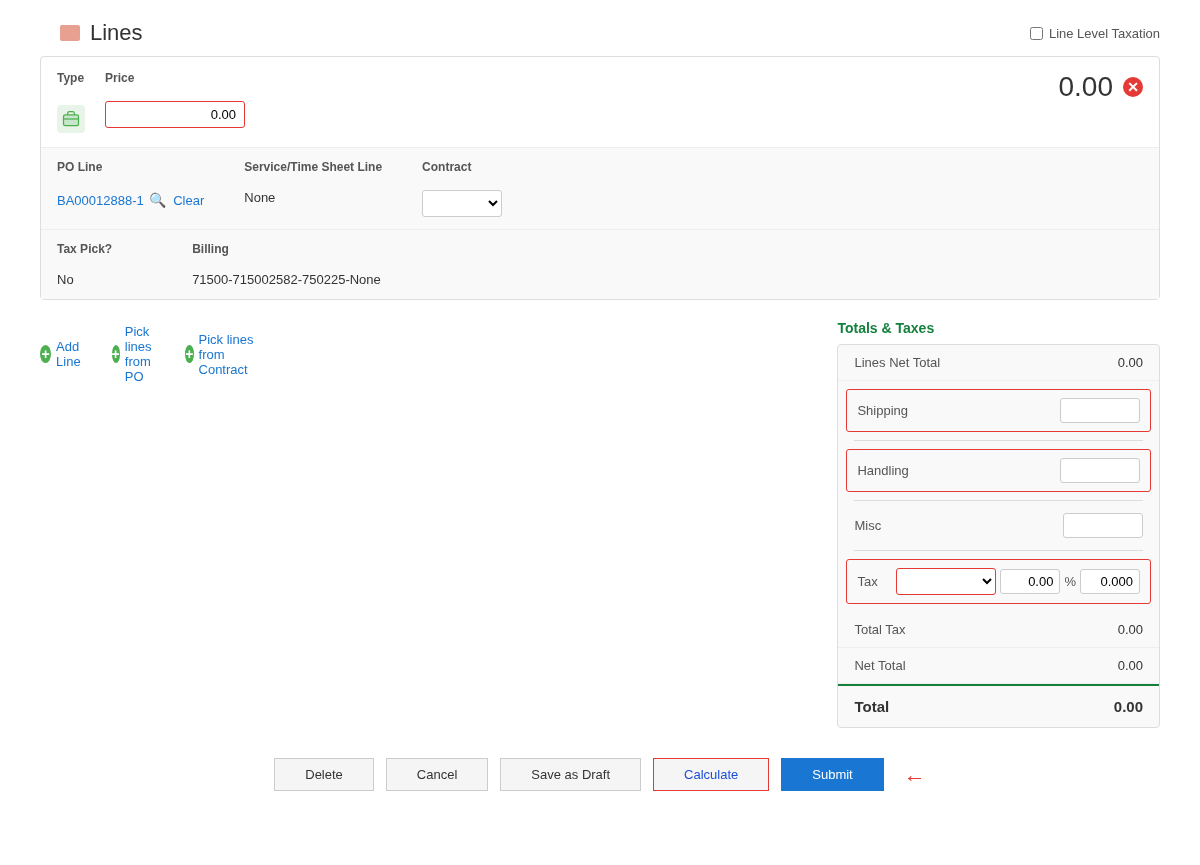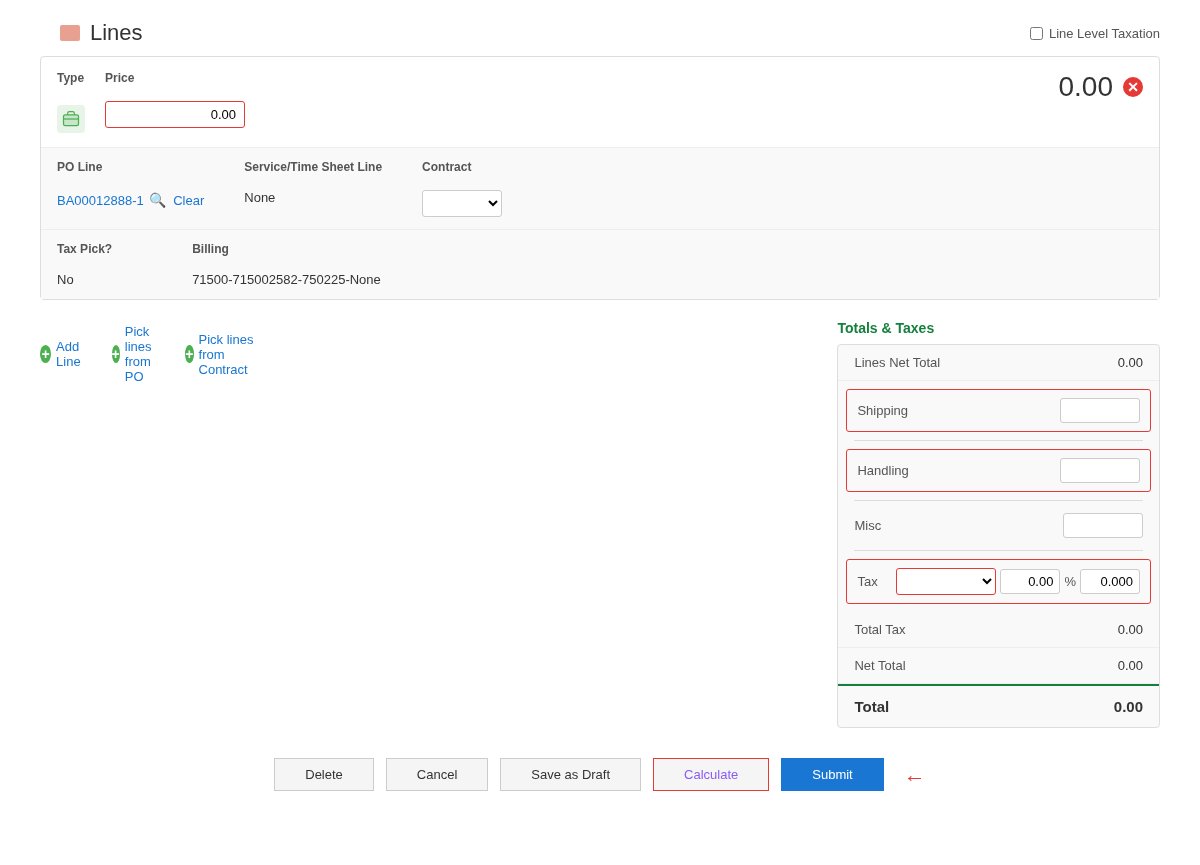--- a/index.html
+++ b/index.html
@@ -336,21 +336,21 @@
       color: #fff;
       border: 1px solid #1976d2;
     }
     .btn-save-draft {
       border: 1px solid #ccc;
       background: #f5f5f5;
     }
     .btn-calculate {
       border: 1px solid #e53935;
       background: #f5f5f5;
-      color: #8b5cf6;
+      color: #1d4ed8;
     }
     .arrow-indicator {
       color: #e53935;
       font-size: 22px;
       margin-left: 8px;
     }
   </style>
 </head>
 <body>
 

